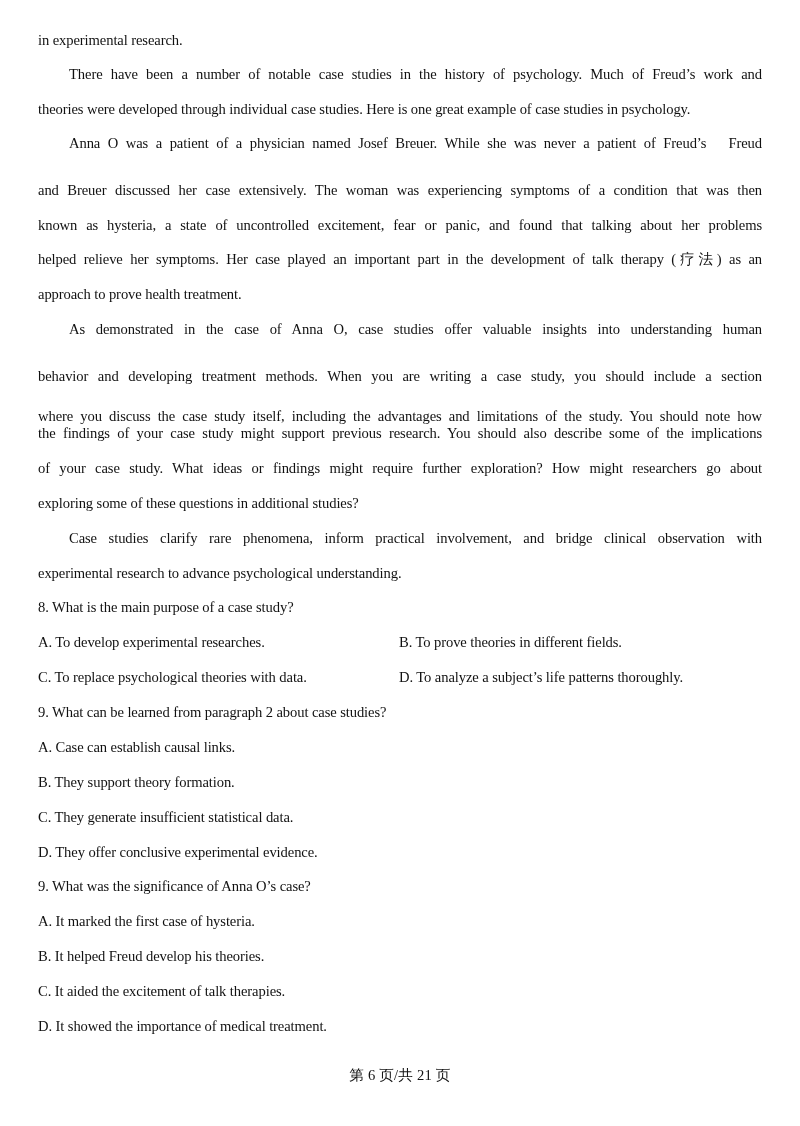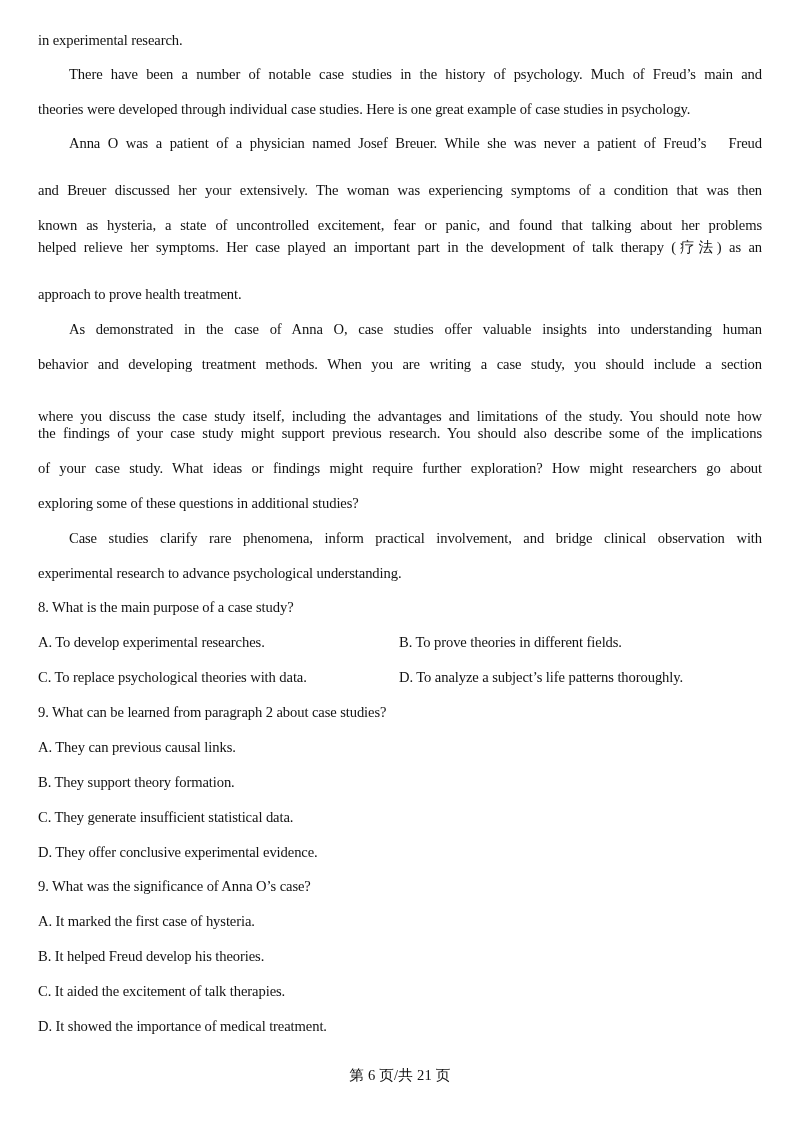--- a/index.html
+++ b/index.html
@@ -61,35 +61,35 @@
   }
 </style>
 </head>
 <body>
 
 <div class="page">
 
   <div class="line" style="top:31px">in experimental research.</div>
 
   <div>
-    <div class="line j indent" style="top:65px">There have been a number of notable case studies in the history of psychology. Much of Freud’s main and</div>
+    <div class="line j indent" style="top:65px">There have been a number of notable case studies in the history of psychology. Much of Freud’s work and</div>
     <div class="line" style="top:100px">theories were developed through individual case studies. Here is one great example of case studies in psychology.</div>
   </div>
 
   <div>
     <div class="line j indent" style="top:134px">Anna O was a patient of a physician named Josef Breuer. While she was never a patient of Freud’s  Freud</div>
-    <div class="line j" style="top:181px">and Breuer discussed her your extensively. The woman was experiencing symptoms of a condition that was then</div>
+    <div class="line j" style="top:181px">and Breuer discussed her case extensively. The woman was experiencing symptoms of a condition that was then</div>
     <div class="line j" style="top:216px">known as hysteria, a state of uncontrolled excitement, fear or panic, and found that talking about her problems</div>
-    <div class="line j" style="top:238px">helped relieve her symptoms. Her case played an important part in the development of talk therapy (疗法) as an</div>
+    <div class="line j" style="top:250px">helped relieve her symptoms. Her case played an important part in the development of talk therapy (疗法) as an</div>
     <div class="line" style="top:285px">approach to prove health treatment.</div>
   </div>
 
   <div>
     <div class="line j indent" style="top:320px">As demonstrated in the case of Anna O, case studies offer valuable insights into understanding human</div>
-    <div class="line j" style="top:355px">behavior and developing treatment methods. When you are writing a case study, you should include a section</div>
+    <div class="line j" style="top:367px">behavior and developing treatment methods. When you are writing a case study, you should include a section</div>
     <div class="line j" style="top:407px">where you discuss the case study itself, including the advantages and limitations of the study. You should note how</div>
     <div class="line j" style="top:424px">the findings of your case study might support previous research. You should also describe some of the implications</div>
     <div class="line j" style="top:459px">of your case study. What ideas or findings might require further exploration? How might researchers go about</div>
     <div class="line" style="top:494px">exploring some of these questions in additional studies?</div>
   </div>
 
   <div>
     <div class="line j indent" style="top:529px">Case studies clarify rare phenomena, inform practical involvement, and bridge clinical observation with</div>
     <div class="line" style="top:564px">experimental research to advance psychological understanding.</div>
   </div>
@@ -97,21 +97,21 @@
   <div>
     <div class="line" style="top:598px">8. What is the main purpose of a case study?</div>
     <div class="line" style="top:633px">A. To develop experimental researches.</div>
     <div class="opt-b" style="top:633px">B. To prove theories in different fields.</div>
     <div class="line" style="top:668px">C. To replace psychological theories with data.</div>
     <div class="opt-b" style="top:668px">D. To analyze a subject’s life patterns thoroughly.</div>
   </div>
 
   <div>
     <div class="line" style="top:703px">9. What can be learned from paragraph 2 about case studies?</div>
-    <div class="line" style="top:738px">A. They can previous causal links.</div>
+    <div class="line" style="top:738px">A. Case can establish causal links.</div>
     <div class="line" style="top:773px">B. They support theory formation.</div>
     <div class="line" style="top:808px">C. They generate insufficient statistical data.</div>
     <div class="line" style="top:843px">D. They offer conclusive experimental evidence.</div>
   </div>
 
   <div>
     <div class="line" style="top:877px">9. What was the significance of Anna O’s case?</div>
     <div class="line" style="top:912px">A. It marked the first case of hysteria.</div>
     <div class="line" style="top:947px">B. It helped Freud develop his theories.</div>
     <div class="line" style="top:982px">C. It aided the excitement of talk therapies.</div>

